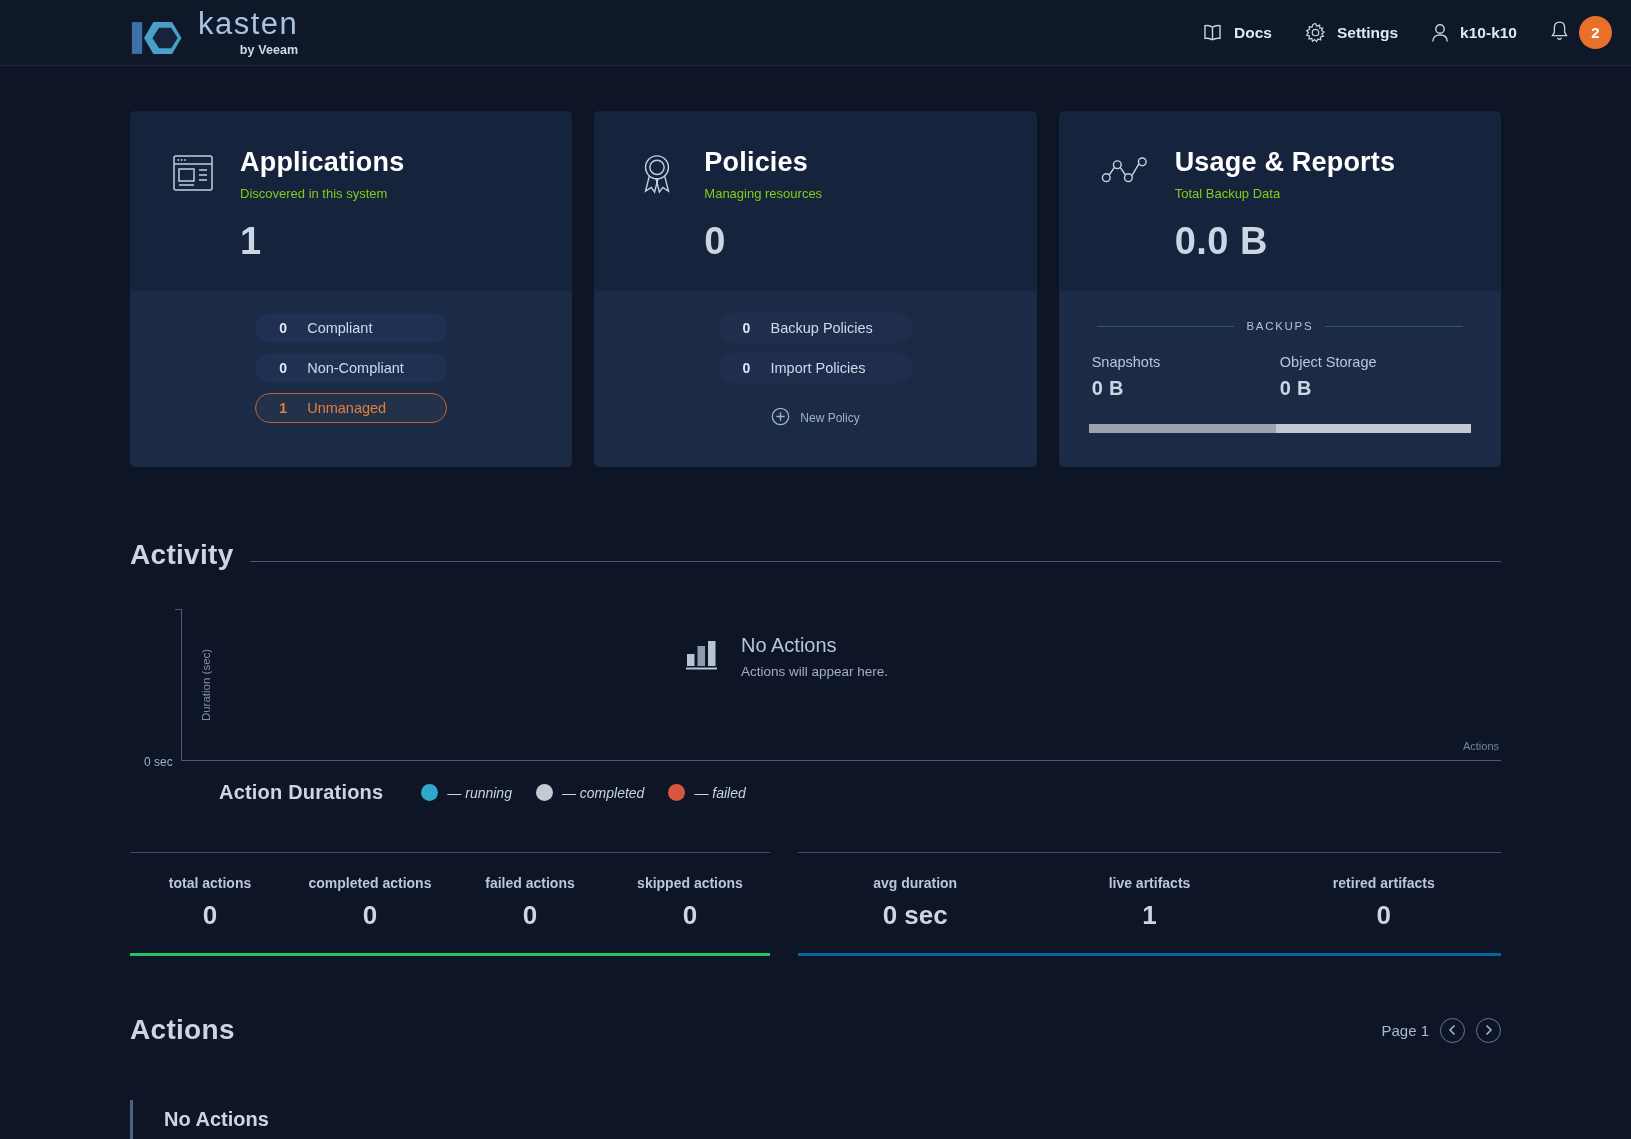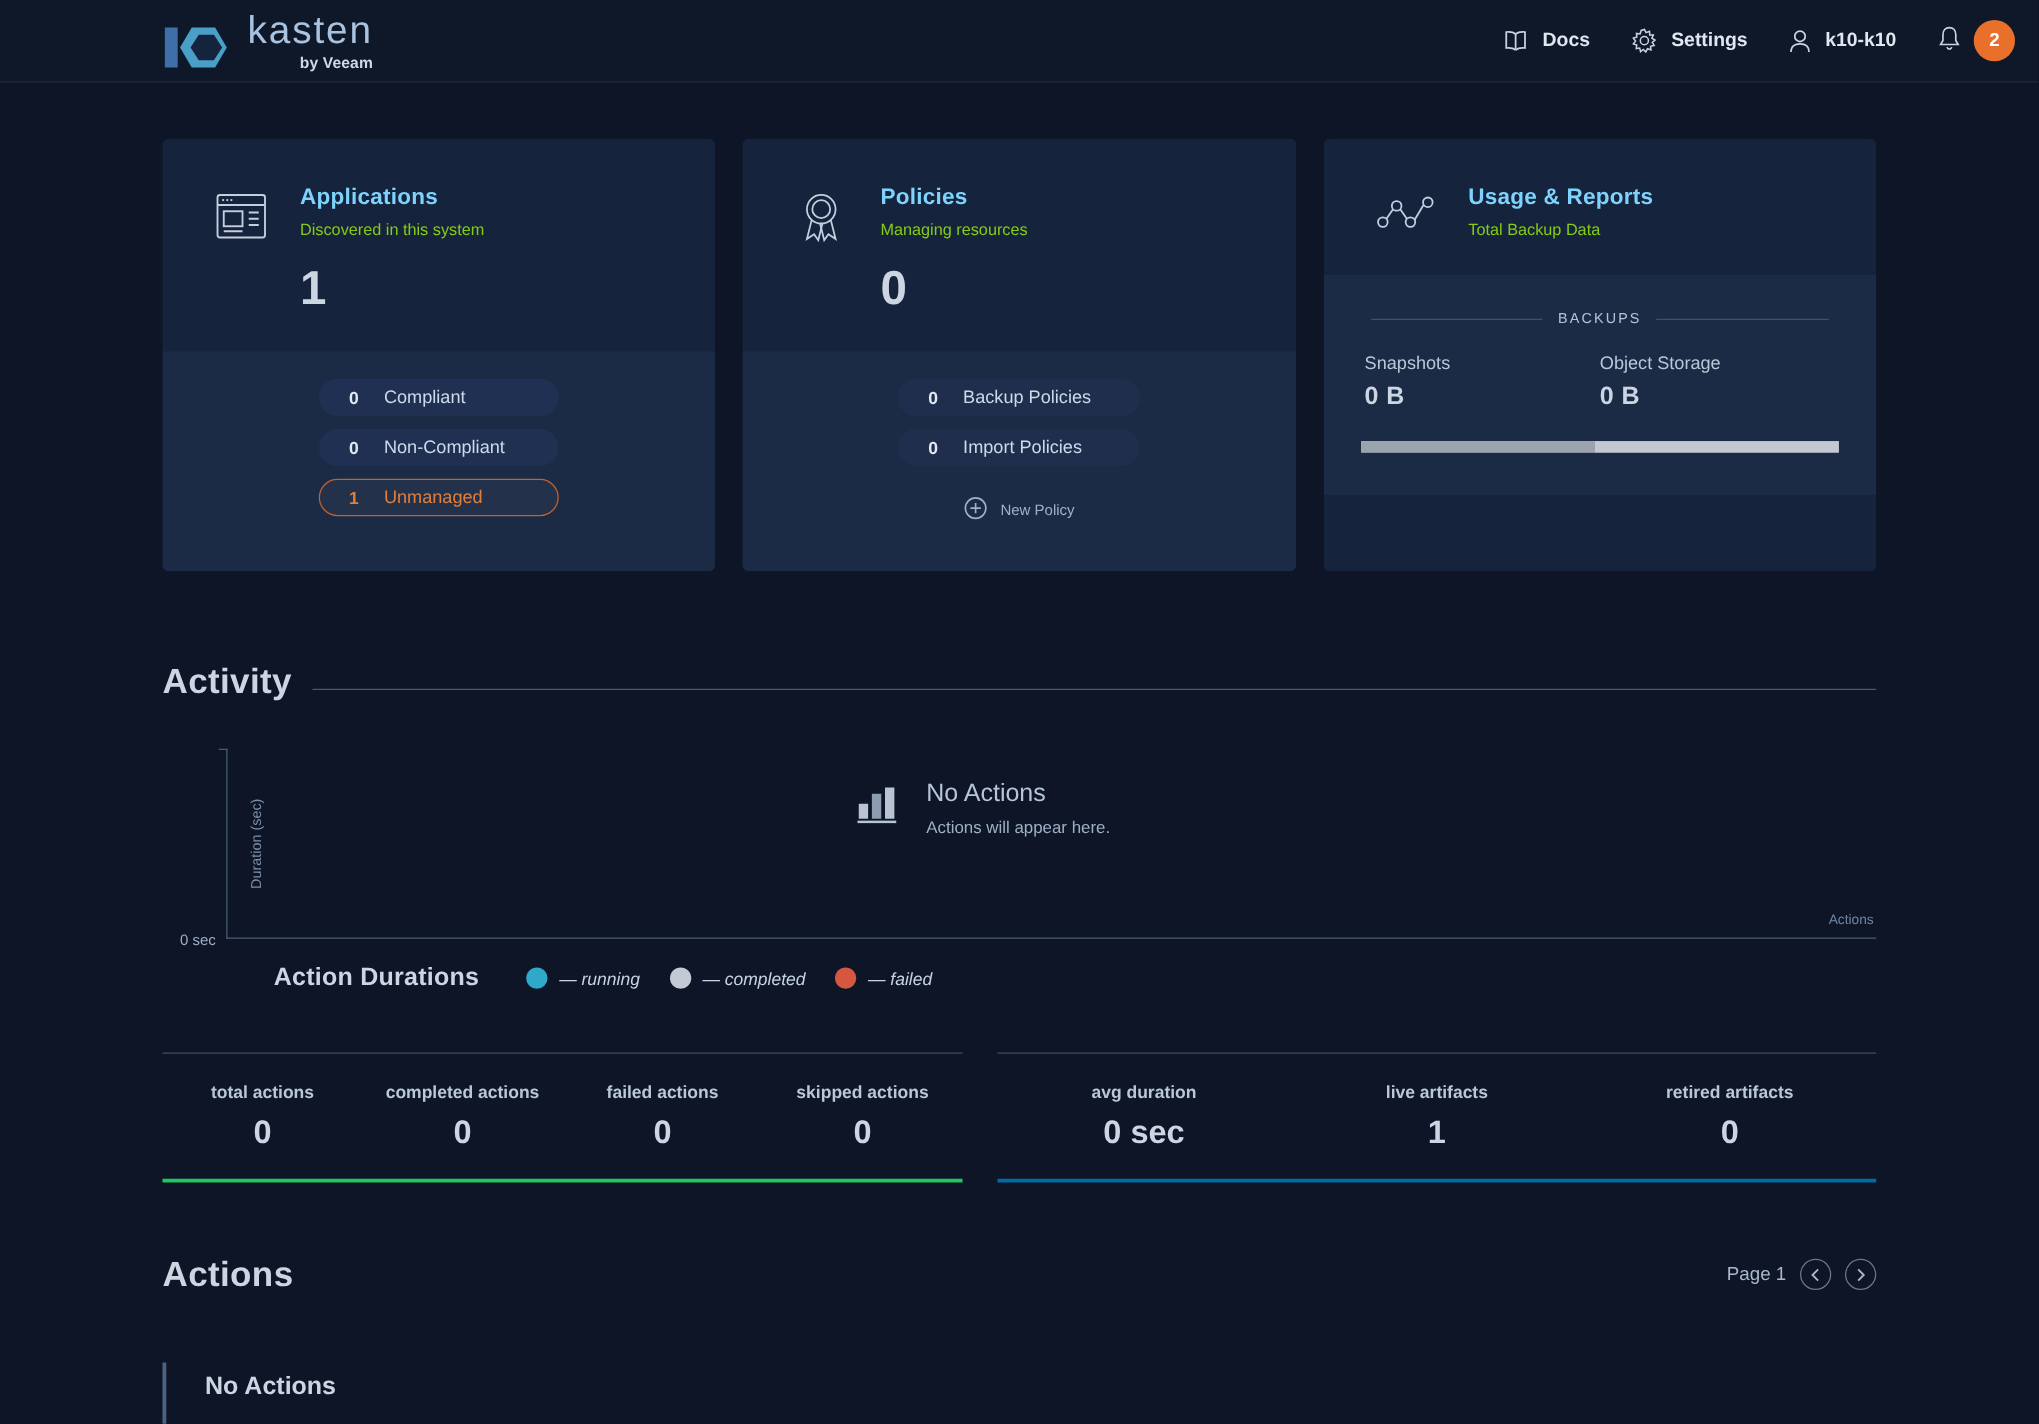--- a/index.html
+++ b/index.html
@@ -83,23 +83,23 @@
     overflow: hidden;
   }
   .card-top {
     padding: 36px 0 28px 0;
     display: flex;
     gap: 26px;
     padding-left: 42px;
   }
   .card-icon { flex: 0 0 auto; padding-top: 6px; }
   .card-title {
-    font-size: 18px;
-    font-weight: 700;
-    color: #7dd3fc;
+    font-size: 27px;
+    font-weight: 700;
+    color: #ffffff;
     line-height: 1.15;
     letter-spacing: .2px;
   }
   .card-sub {
     font-size: 13px;
     color: #84cc16;
     margin-top: 8px;
   }
   .card-metric {
     font-size: 38px;
@@ -510,20 +510,21 @@
             <circle cx="5.5" cy="25" r="4"></circle>
             <circle cx="17" cy="11.5" r="4"></circle>
             <circle cx="28.5" cy="25" r="4"></circle>
             <circle cx="43" cy="8.5" r="4"></circle>
             <path d="M8.5 22.2 L14 14.3 M20 14.3 L25.5 22.2 M32 23 L39.5 10.5"></path>
           </svg>
         </div>
         <div>
           <div class="card-title">Usage &amp; Reports</div>
           <div class="card-sub">Total Backup Data</div>
+          <div class="card-metric">0.0 B</div>
         </div>
       </div>
       <div class="card-bottom">
         <div class="backups-div">
           <div class="ln"></div>
           <div class="tx">BACKUPS</div>
           <div class="ln"></div>
         </div>
         <div class="backup-stats">
           <div class="backup-stat">

